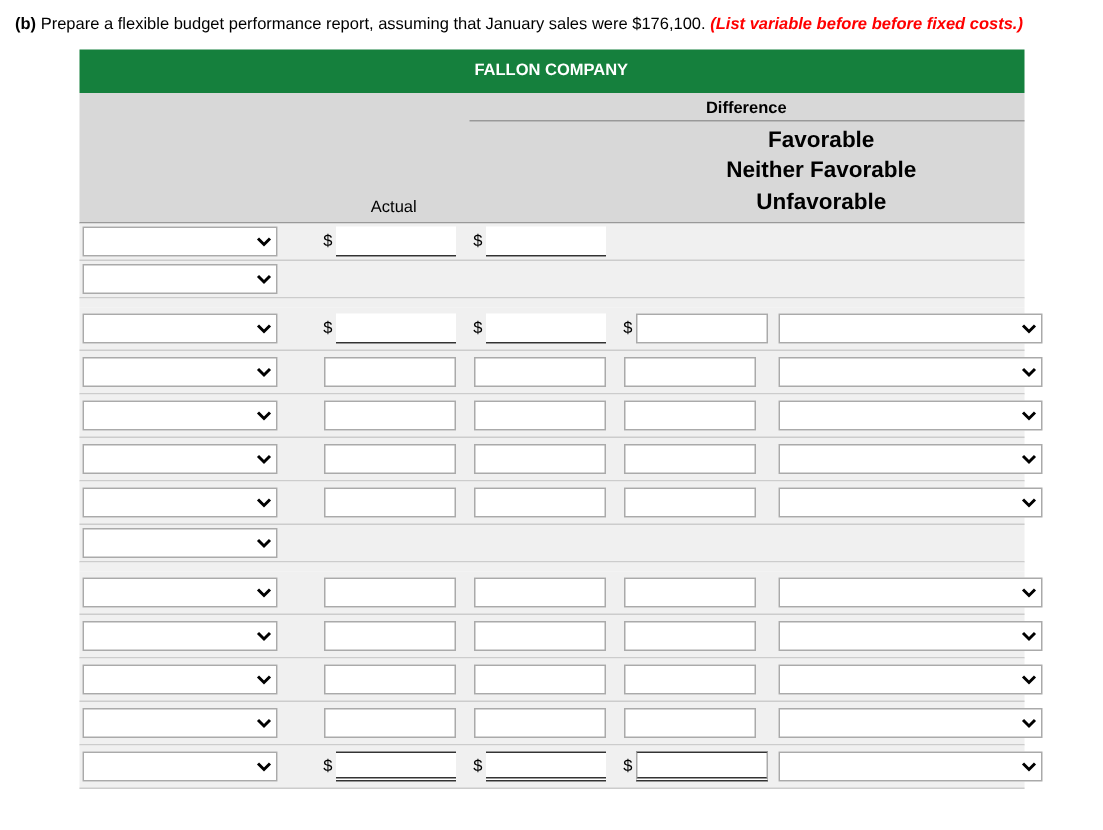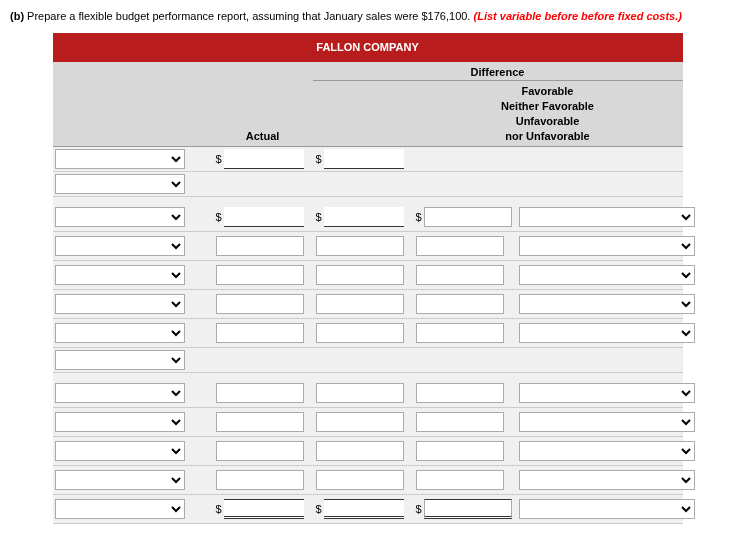--- a/index.html
+++ b/index.html
@@ -18,21 +18,21 @@
     }
     .intro-text b { font-weight: bold; }
     .intro-text .red-italic { color: red; font-style: italic; font-weight: bold; }
 
     .report-container {
       width: 630px;
       margin: 0 auto;
     }
 
     .report-header {
-      background-color: #b91c1c;
+      background-color: #15803d;
       color: white;
       text-align: center;
       padding: 6px 4px;
       font-weight: bold;
       font-size: 11px;
       line-height: 1.6;
     }
 
     .col-headers-row {
       display: flex;
@@ -51,21 +51,21 @@
       text-align: center;
       font-weight: bold;
       padding: 4px 2px;
       align-self: flex-end;
       padding-bottom: 4px;
     }
     .col-actual {
       width: 100px;
       flex-shrink: 0;
       text-align: center;
-      font-weight: bold;
+      font-weight: normal;
       padding: 4px 2px;
       align-self: flex-end;
       padding-bottom: 4px;
     }
 
     .diff-header-area {
       flex: 1;
       text-align: center;
     }
 
@@ -89,21 +89,21 @@
       padding: 3px 2px;
       font-size: 10.5px;
       line-height: 1.35;
     }
 
     .diff-fav-col {
       flex: 1;
       text-align: center;
       font-weight: bold;
       padding: 3px 2px;
-      font-size: 11px;
+      font-size: 15px;
       line-height: 1.35;
     }
 
     
     .data-row {
       display: flex;
       align-items: center;
       border-bottom: 1px solid #ccc;
       min-height: 24px;
       background: #f0f0f0;
@@ -194,21 +194,20 @@
     <div class="col-label-area"></div>
     <div class="col-actual">Actual</div>
     <div class="diff-header-area">
       <div class="diff-title">Difference</div>
       <div class="diff-sub-headers">
         <div class="diff-amount-col"></div>
         <div class="diff-fav-col">
           <div>Favorable</div>
           <div>Neither Favorable</div>
           <div>Unfavorable</div>
-          <div>nor Unfavorable</div>
         </div>
       </div>
     </div>
   </div>
 
   <div class="data-row">
     <div class="row-label-cell">
       <select class="row-label-select">
         <option value=""></option>
       </select>

